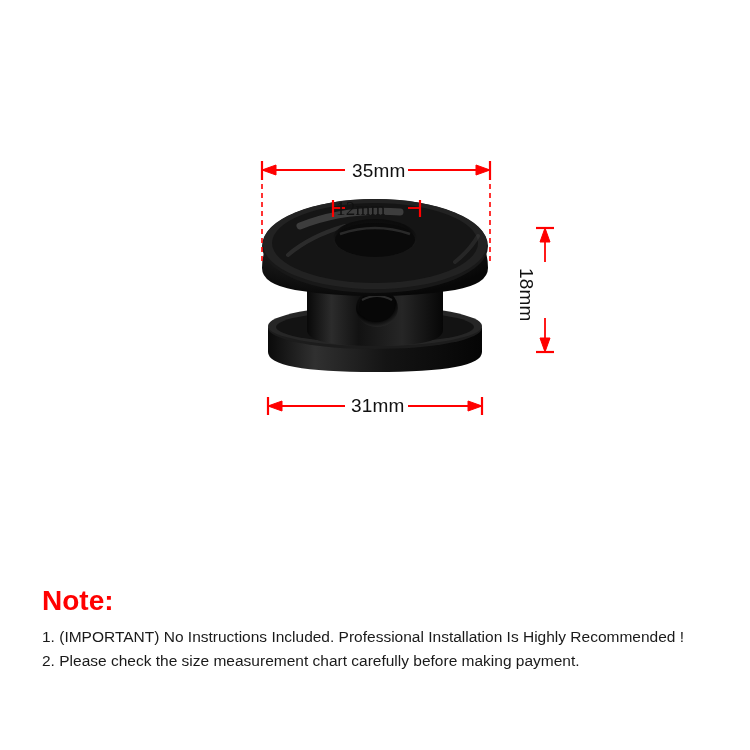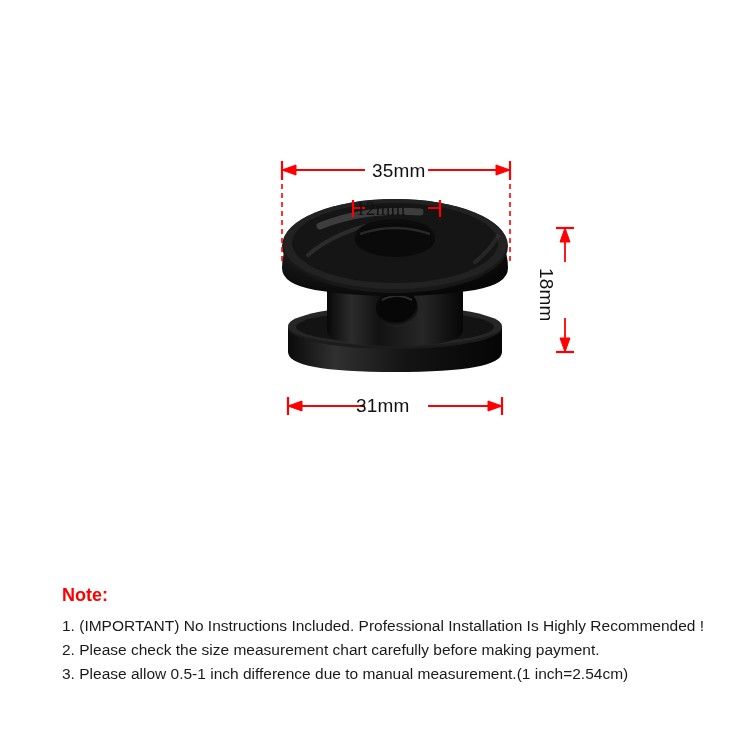--- a/index.html
+++ b/index.html
@@ -12,21 +12,20 @@
     background: #ffffff;
     font-family: "Liberation Sans", sans-serif;
     overflow: hidden;
     position: relative;
   }
 
   #stage {
     position: relative;
     width: 640px;
     height: 750px;
-    margin-left: 20px;
   }
 
   
   .product-area {
     position: absolute;
     left: 0;
     top: 0;
     width: 750px;
     height: 560px;
   }
@@ -56,39 +55,39 @@
   #label-35 {
     left: 352px;
     top: 160px;
   }
   #label-12 {
     left: 336px;
     top: 198px;
     font-family: Liberation Serif, serif;
   }
   #label-31 {
-    left: 336px;
+    left: 351px;
     top: 395px;
     text-align: right;
   }
   #label-18 {
     left: 517px;
     top: 268px;
   }
 
   
   .note-block {
     position: absolute;
     left: 42px;
     top: 585px;
     width: 690px;
   }
   .note-title {
     color: #ff0000;
-    font-size: 18px;
+    font-size: 28px;
     font-weight: bold;
     margin: 0 0 9px 0;
     font-family: "Liberation Sans", sans-serif;
   }
   .note-line {
     color: #1a1a1a;
     font-size: 15.5px;
     line-height: 1.42;
     margin: 0 0 2px 0;
     font-family: Liberation Sans, sans-serif;
@@ -216,16 +215,15 @@
     <span class="dim-label" id="label-35">35mm</span>
     <span class="dim-label" id="label-12">12mm</span>
     <span class="dim-label vertical" id="label-18">18mm</span>
     <span class="dim-label" id="label-31">31mm</span>
   </div>
 
   <div class="note-block">
     <div class="note-title">Note:</div>
     <p class="note-line">1. (IMPORTANT) No Instructions Included. Professional Installation Is Highly Recommended !</p>
     <p class="note-line">2. Please check the size measurement chart carefully before making payment.</p>
-    <p class="note-line">3. Please allow 0.5-1 inch difference due to manual measurement.(1 inch=2.54cm)</p>
   </div>
 
 </div>
 
 </body></html>

